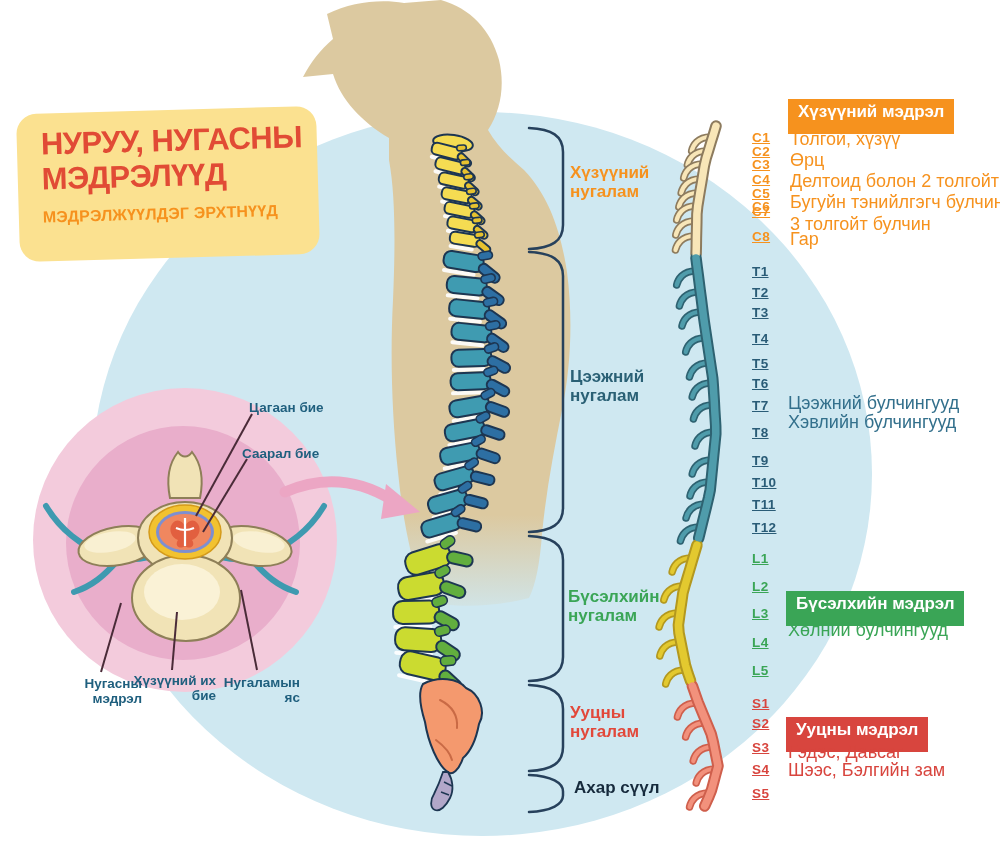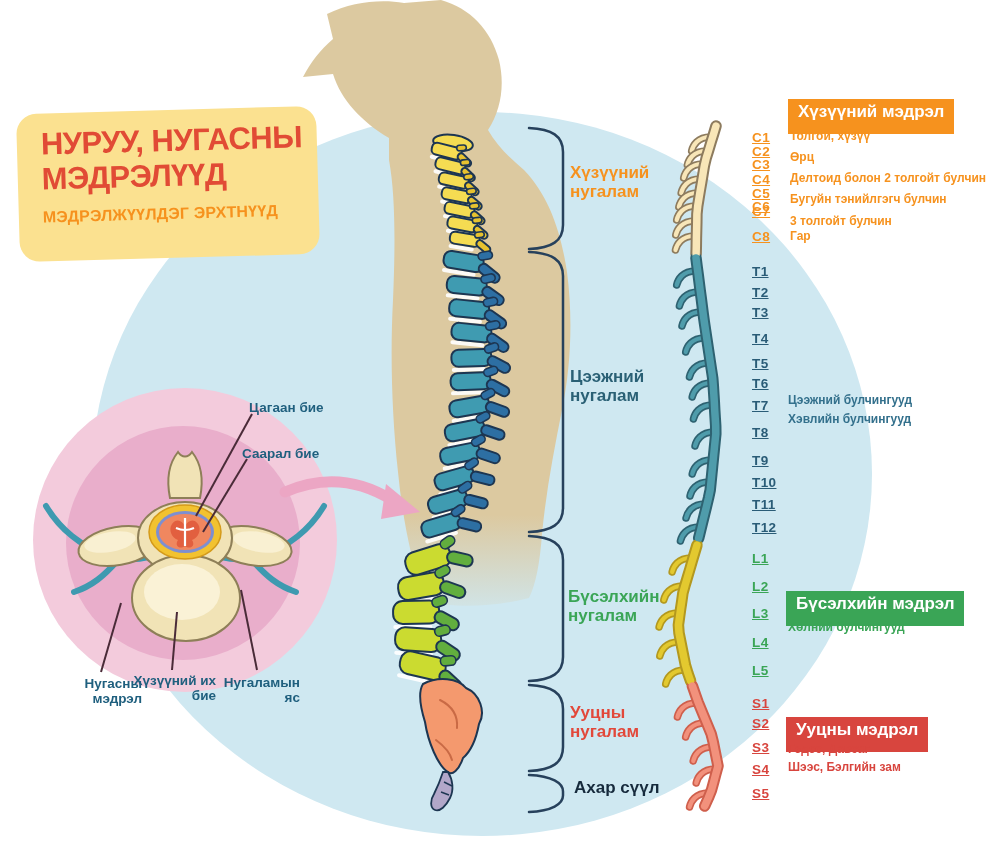--- a/index.html
+++ b/index.html
@@ -16,21 +16,21 @@
   .seclabel{position:absolute;font-weight:700;font-size:17px;line-height:1.12;}
   
   .lvl{position:absolute;left:752px;font-weight:700;font-size:13.5px;letter-spacing:.4px;text-decoration:underline;}
   .lvl.cerv{color:var(--c-cervical);}
   .lvl.thor{color:var(--c-thor-text);}
   .lvl.lumb{color:var(--c-lumbar);}
   .lvl.sacr{color:var(--c-sacral);}
   
   .hdr{position:absolute;color:#fff;font-weight:700;font-size:17px;padding:3px 10px 12px;white-space:nowrap;}
   
-  .item{position:absolute;left:790px;font-weight:700;font-size:12px;white-space:nowrap;}
+  .item{position:absolute;left:790px;font-weight:400;font-size:18px;white-space:nowrap;}
   .item.cerv{color:var(--c-cervical);}
   .item.thor{color:var(--c-thor-box);}
   .item.lumb{color:var(--c-lumbar);}
   .item.sacr{color:var(--c-sacral);}
   
   .inslabel{position:absolute;font-weight:700;font-size:13.5px;color:var(--c-inset);line-height:1.08;}
   .inslabel.center{text-align:right;}
 </style>
 </head>
 <body>

